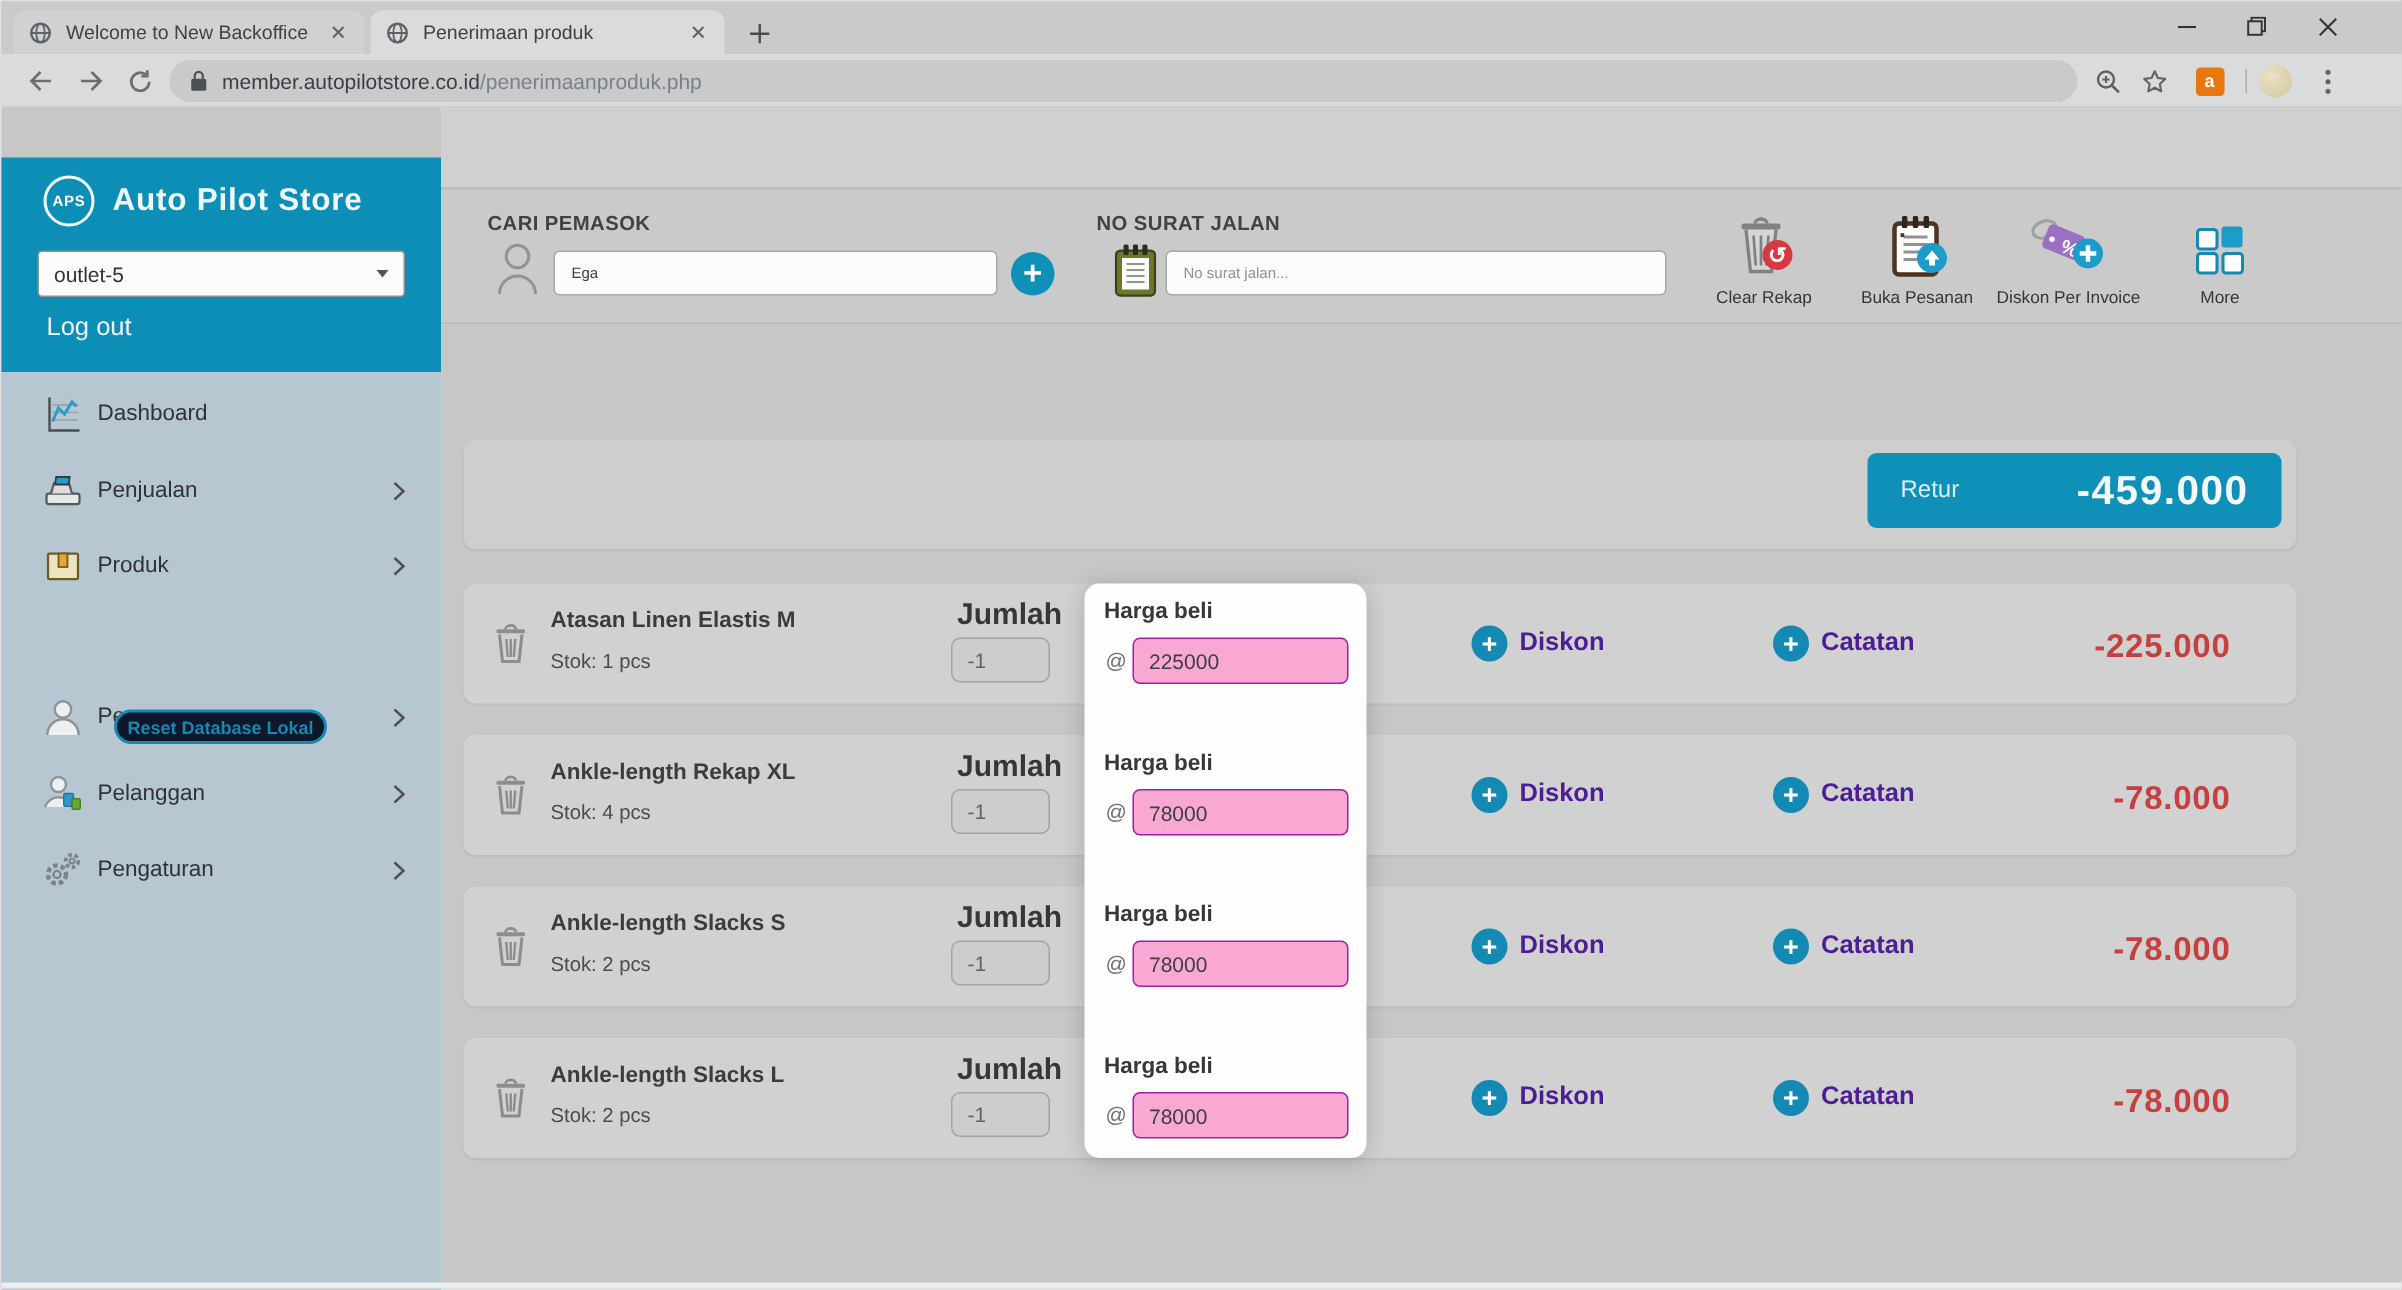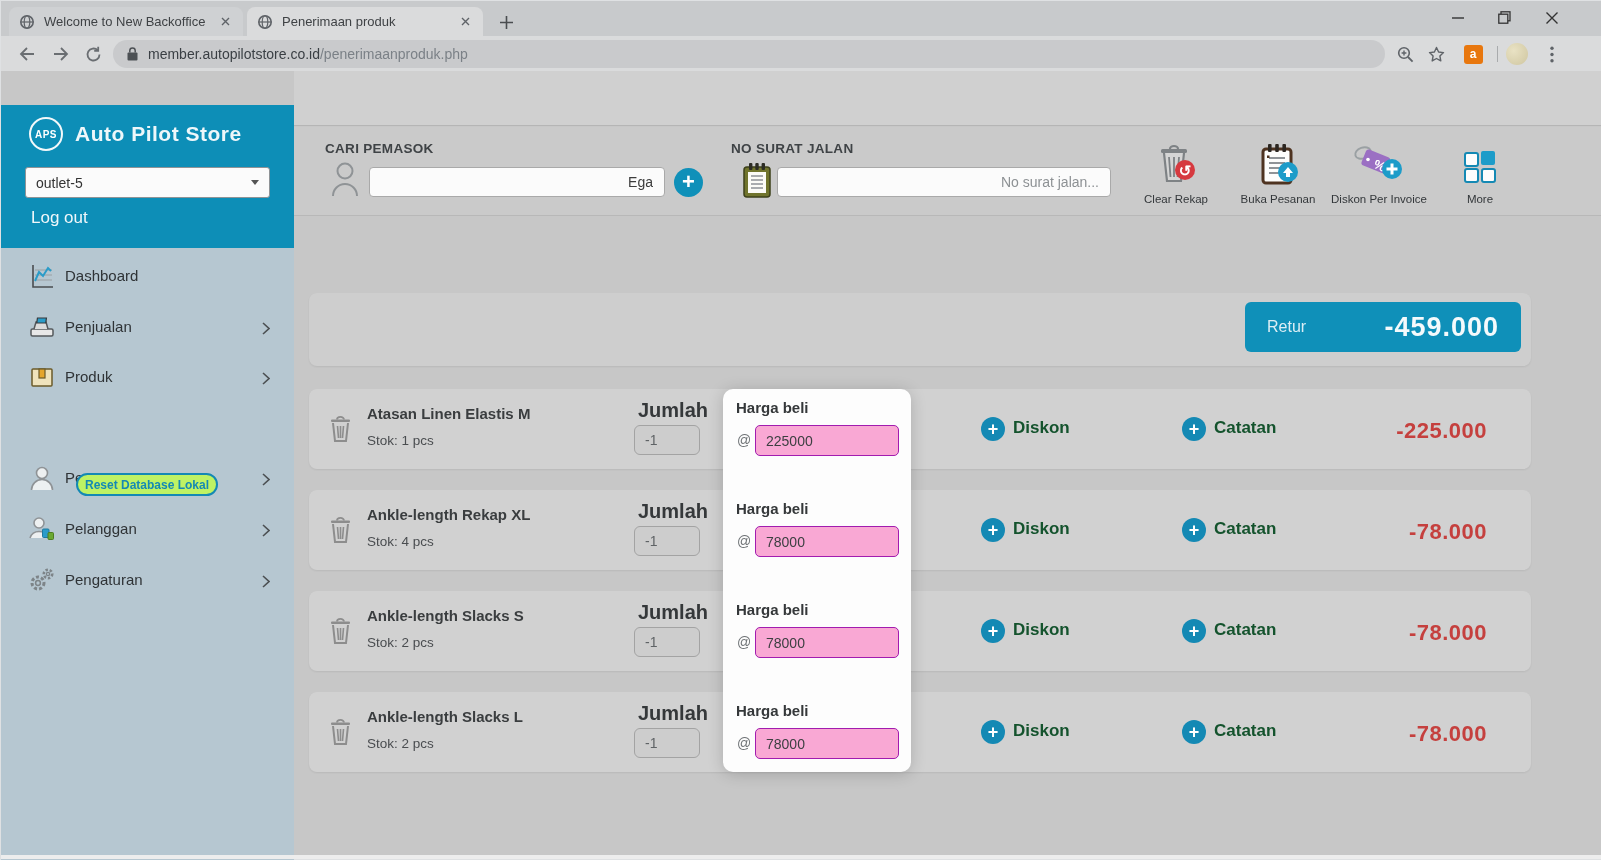--- a/index.html
+++ b/index.html
@@ -39,29 +39,29 @@
   #aps-logo { width:34px; height:34px; border:2px solid #f2f8fa; border-radius:50%; display:flex; align-items:center; justify-content:center; color:#fff; font-size:10px; font-weight:bold; letter-spacing:.5px; }
   #brand-title { margin-left:12px; color:#eef7fa; font-size:21px; font-weight:bold; letter-spacing:.5px; }
   #outlet-select { position:absolute; left:24px; top:62px; width:245px; height:31px; background:#fbfbfb; border:1px solid #8f9396; border-radius:3px; display:flex; align-items:center; padding:0 10px; font-size:14px; color:#333; }
   #outlet-select .sel-arrow { margin-left:auto; width:0; height:0; border-left:4px solid transparent; border-right:4px solid transparent; border-top:5px solid #555; }
   #logout { position:absolute; left:30px; top:103px; color:#f0f7fa; font-size:17px; cursor:pointer; }
 
   .menu-item { position:absolute; left:0; width:293px; height:50px; cursor:pointer; }
   .menu-item .mi-icon { position:absolute; left:28px; top:12px; width:26px; height:26px; }
   .menu-item .mi-label { position:absolute; left:64px; top:0; line-height:50px; font-size:15px; color:#2f3336; font-weight:500; }
   .menu-item .mi-chev { position:absolute; right:24px; top:19px; }
-  #reset-db { position:absolute; left:75px; top:368px; width:142px; height:23px; background:#bef264; border:2px solid #1489b4; border-radius:12px; color:#1489b4; font-size:12px; font-weight:bold; display:flex; align-items:center; justify-content:center; cursor:pointer; }
+  #reset-db { position:absolute; left:75px; top:368px; width:142px; height:23px; background:#0f172a; border:2px solid #1489b4; border-radius:12px; color:#1489b4; font-size:12px; font-weight:bold; display:flex; align-items:center; justify-content:center; cursor:pointer; }
 
   
   #main { position:absolute; left:293px; top:0; width:1308px; height:786px; background:#c7c7c7; }
   #top-strip { position:absolute; left:0; top:0; width:1308px; height:55px; background:#d0d0d0; border-bottom:1px solid #b5b5b5; }
   #ptoolbar { position:absolute; left:0; top:56px; width:1473px; height:89px; background:#cacaca; border-bottom:1px solid #b8b8b8; }
 
   .field-label { position:absolute; top:14px; font-size:13.5px; font-weight:bold; color:#3f4346; letter-spacing:.3px; }
-  .tb-input { position:absolute; top:40px; height:30px; background:#fbfbfb; border:1px solid #a9a9a9; border-radius:4px; font-size:14px; color:#3c3c3c; padding:0 11px; font-family:"Liberation Sans",sans-serif;text-align:right; }
+  .tb-input { position:absolute; top:40px; height:30px; background:#fbfbfb; border:1px solid #a9a9a9; border-radius:4px; font-size:10px; color:#3c3c3c; padding:0 11px; font-family:"Liberation Sans",sans-serif; }
   .tb-input::placeholder { color:#8d9194; }
   #supplier-label { left:31px; } #supplier-input { left:75px; width:296px; }
   #supplier-icon { position:absolute; left:36px; top:33px; }
   #add-supplier { position:absolute; left:380px; top:41px; width:29px; height:29px; border-radius:50%; background:#0f90b9; color:#fff; display:flex; align-items:center; justify-content:center; font-size:22px; font-weight:bold; cursor:pointer; line-height:1; padding-bottom:2px; }
   #surat-label { left:437px; } #surat-input { left:483px; width:334px; }
   #surat-icon { position:absolute; left:449px; top:35px; }
 
   .tb-action { position:absolute; top:16px; width:96px; height:62px; text-align:center; cursor:pointer; }
   .tb-action .ta-icon { height:42px; display:flex; align-items:flex-end; justify-content:center; }
   .tb-action .ta-label { margin-top:8px; font-size:11.5px; color:#33373a; }
@@ -82,21 +82,21 @@
   .row-name { left:58px; top:16px; font-size:15px; font-weight:bold; color:#3a3d3f; }
   .row-stock { left:58px; top:44px; font-size:13.5px; color:#4a4d50; }
   .qty-label { left:329px; top:10px; font-size:20px; font-weight:bold; color:#35383a; }
   .qty-input { left:325px; top:36px; width:66px; height:30px; background:#cdcdcd; border:1px solid #a3a3a3; border-radius:6px; font-size:14px; color:#5f6366; padding:0 10px; font-family:"Liberation Sans",sans-serif; }
   .price-label { left:427px; top:10px; font-size:15px; font-weight:bold; color:#35383a; }
   .at-sign { left:428px; top:43px; font-size:14px; color:#6e7275; }
   .price-input { left:446px; top:36px; width:144px; height:31px; background:#f9a8d4; border:1px solid #a21caf; border-radius:5px; font-size:14px; color:#3c3f41; padding:0 10px; font-family:"Liberation Sans",sans-serif; }
   .plus-chip { width:24px; height:24px; border-radius:50%; background:#1489b4; color:#fff; font-size:18px; font-weight:bold; display:flex; align-items:center; justify-content:center; line-height:1; padding-bottom:1px; }
   .diskon-btn { left:672px; top:28px; cursor:pointer; }
   .catatan-btn { left:873px; top:28px; cursor:pointer; }
-  .link-label { position:absolute; left:32px; top:1px; font-size:17px; font-weight:bold; color:#14532d; white-space:nowrap; }
+  .link-label { position:absolute; left:32px; top:1px; font-size:17px; font-weight:bold; color:#4c1d95; white-space:nowrap; }
   .link-wrap { width:120px; height:26px; }
   .row-amount { right:44px; top:29px; font-size:22px; font-weight:bold; color:#c5403e; letter-spacing:.5px; }
 
   #bottom-strip { position:absolute; left:0; bottom:0; width:1601px; height:4px; background:#ededed; z-index:5; }
 </style>
 </head>
 <body>
 
 <div id="window">
 

